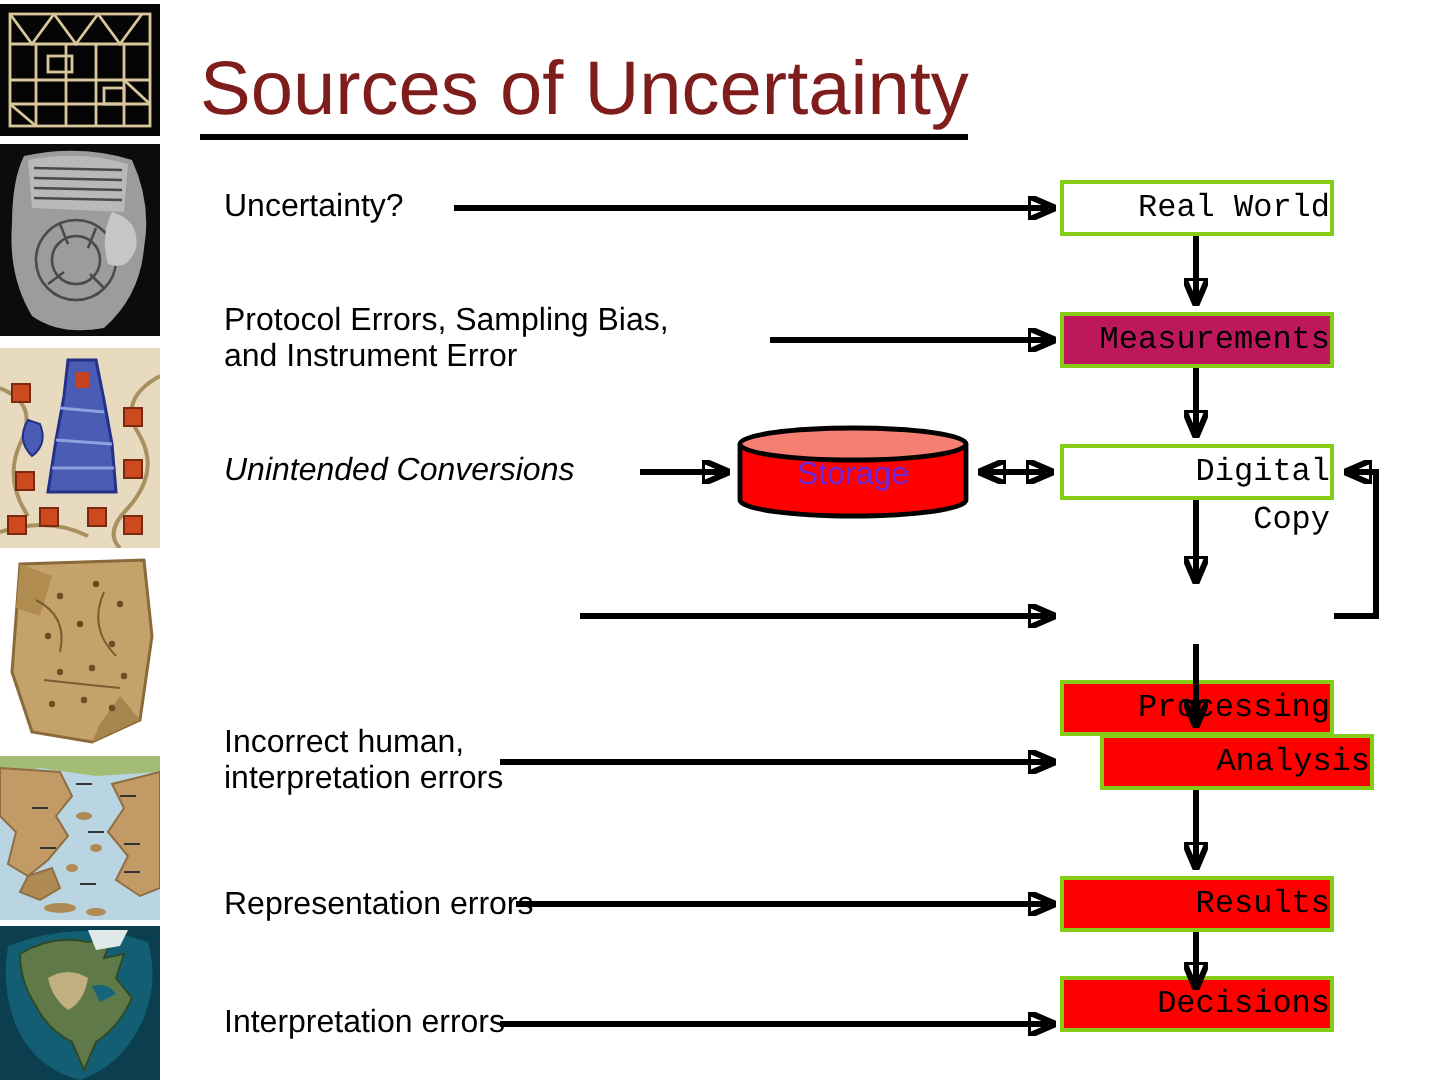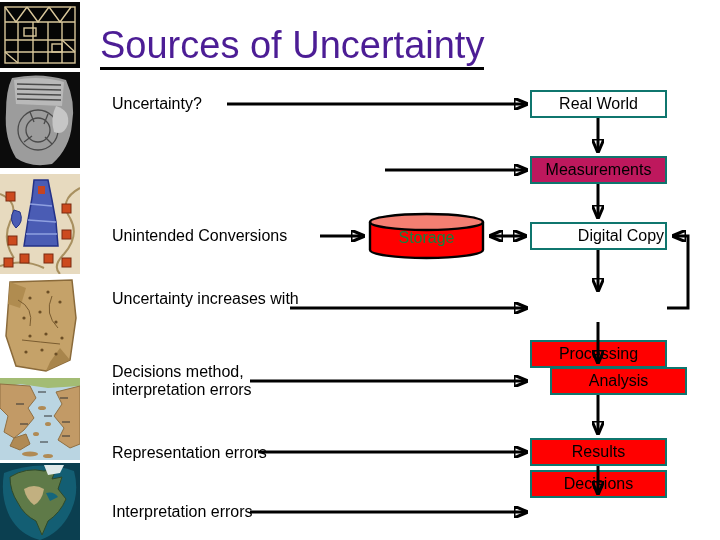--- a/index.html
+++ b/index.html
@@ -13,54 +13,54 @@
   .thumb svg{display:block;width:100%;height:100%;}
   .t1{top:2px;height:66px;}
   .t2{top:72px;height:96px;}
   .t3{top:174px;height:100px;}
   .t4{top:278px;height:95px;}
   .t5{top:378px;height:82px;}
   .t6{top:463px;height:77px;}
 
   .slide-title{
     position:absolute;left:100px;top:24px;
-    font-size:38px;line-height:42px;color:#4c1d95;
+    font-size:38px;line-height:42px;color:#7f1d1d;
     border-bottom:3px solid #000;padding-bottom:1px;
     white-space:nowrap;
   }
 
   .lbl{
     position:absolute;left:112px;font-size:16px;line-height:18px;color:#000;
     white-space:nowrap;
   }
   .lbl-0{top:95px;}
   .lbl-1{top:152px;}
-  .lbl-2{top:227px;}
+  .lbl-2{top:227px;font-style:italic;}
   .lbl-3{top:290px;}
   .lbl-4{top:363px;}
   .lbl-5{top:444px;}
   .lbl-6{top:503px;}
 
   .fbox{
     position:absolute;left:530px;width:137px;height:28px;
-    border:2px solid #0f766e;box-sizing:border-box;
-    font-size:16px;text-align:center;line-height:24px;
+    border:2px solid #84cc16;box-sizing:border-box;
+    font-size:16px;text-align:right;line-height:24px;font-family:Liberation Mono, monospace;
   }
   .box-0{top:90px;}
   .box-1{top:156px;}
   .box-2{top:222px;padding-left:45px;}
   .box-3{top:294px;margin-top:46px;}
   .box-4{top:367px;margin-left:20px;}
   .box-5{top:438px;}
-  .box-6{top:470px;}
+  .box-6{top:488px;}
 
   .storage{position:absolute;left:368px;top:212px;width:117px;height:48px;}
   .storage-label{
     position:absolute;left:368px;top:229px;width:117px;
-    font-size:16px;text-align:center;color:#15803d;
+    font-size:16px;text-align:center;color:#6d28d9;
   }
 
   .arrow-layer{position:absolute;left:0;top:0;width:720px;height:540px;pointer-events:none;}
   .arrow-layer line,.arrow-layer path{stroke:#000;stroke-width:3;fill:none;}
 </style>
 </head>
 <body>
 
 <div class="sidebar">
 
@@ -191,29 +191,30 @@
     </svg>
   </span>
 </div>
 
 <div class="slide-title">Sources of Uncertainty</div>
 
 <div class="lbl lbl-0">
   <div>Uncertainty?</div>
 </div>
 <div class="lbl lbl-1">
+  <div>Protocol Errors, Sampling Bias,</div>
+  <div>and Instrument Error</div>
 </div>
 <div class="lbl lbl-2">
   <div>Unintended Conversions</div>
 </div>
 <div class="lbl lbl-3">
-  <div>Uncertainty increases with</div>
 </div>
 <div class="lbl lbl-4">
-  <div>Decisions method,</div>
+  <div>Incorrect human,</div>
   <div>interpretation errors</div>
 </div>
 <div class="lbl lbl-5">
   <div>Representation errors</div>
 </div>
 <div class="lbl lbl-6">
   <div>Interpretation errors</div>
 </div>
 
 <div class="fbox box-0" style="background-color: rgb(255, 255, 255);">Real World</div>

